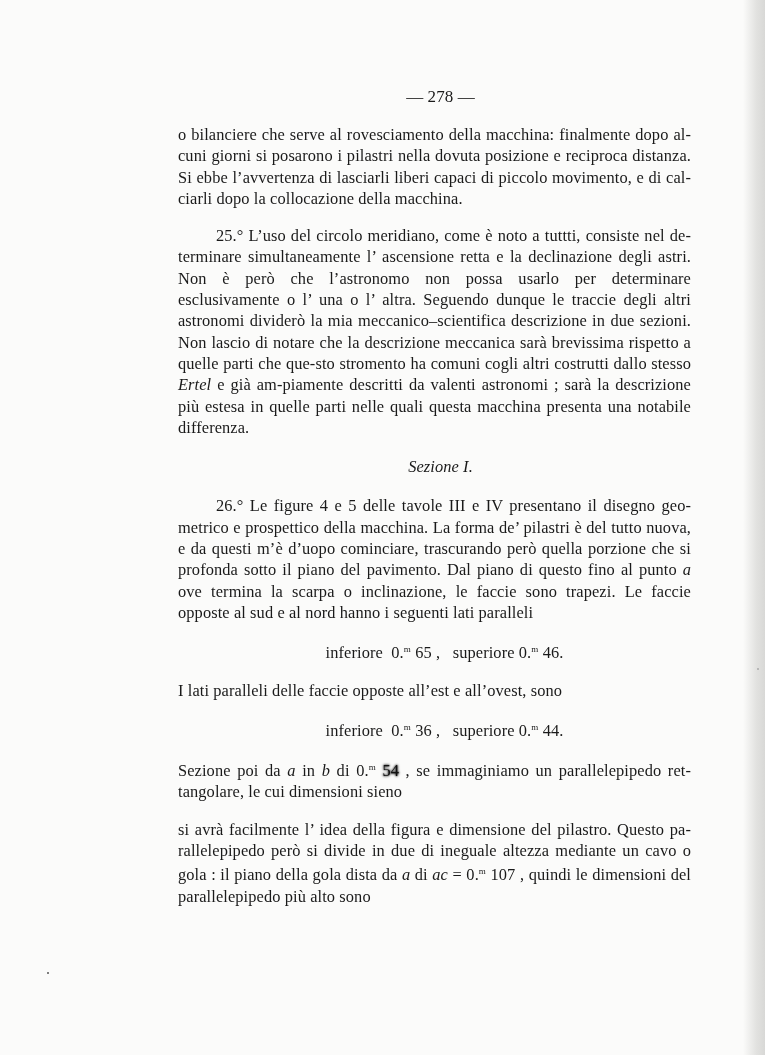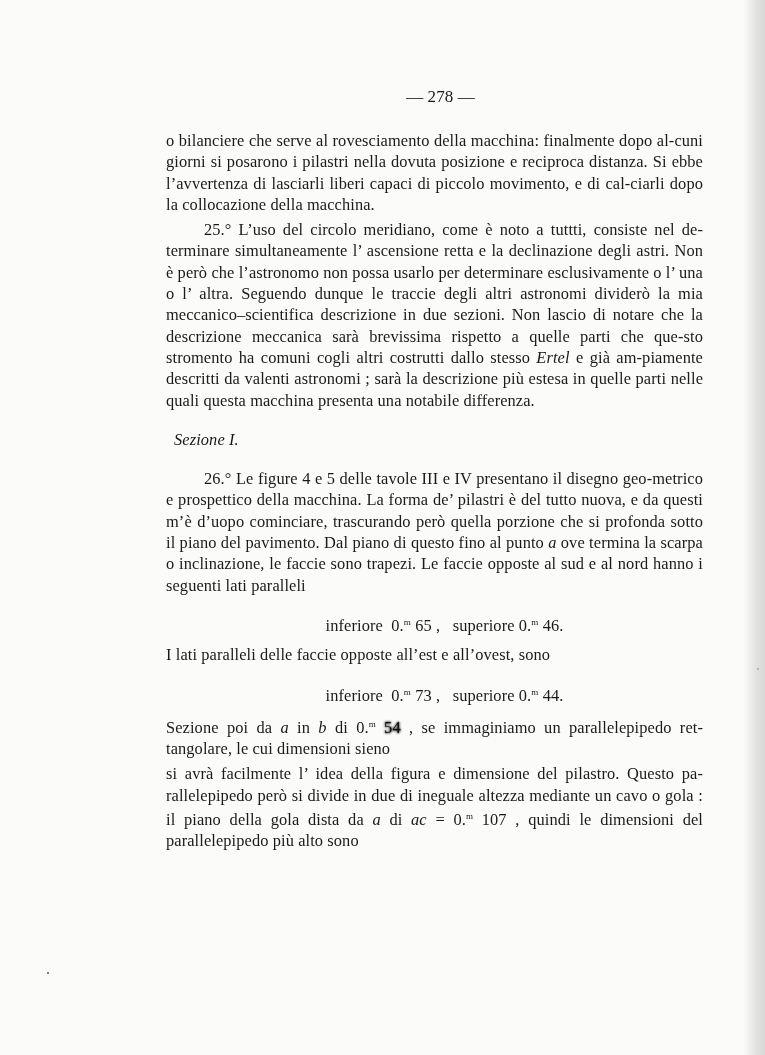--- a/index.html
+++ b/index.html
@@ -24,31 +24,32 @@
       top: 86px;
       width: 545px;
       font-family: "Liberation Serif", serif;
       font-size: 16.4px;
       line-height: 21.3px;
       letter-spacing: 0.1px;
     }
     .page-number {
       text-align: center;
       font-size: 17px;
-      margin-bottom: 22px;
+      margin-bottom: 6px;
       height: 22px;
       padding-left: 12px;
     }
     p {
-      margin: 4px;
+      margin: 16px;
       text-align: justify;
       text-align-last: left;
     }
     .indent { text-indent: 38px; }
     .section-title {
+      text-align: center;
       font-style: italic;
       margin: 18px 0 18px 0;
       padding-left: 12px;
     }
     .formula {
       text-align: center;
       margin: 16px 0 8px 0;
       white-space: pre;
     }
     .formula.f1 { padding-left: 20px; }
@@ -86,21 +87,21 @@
   <p class="indent"><span>25.° L’uso del circolo meridiano, come è noto a tuttti, consiste nel de-terminare simultaneamente l’ ascensione retta e la declinazione degli astri. Non è però che l’astronomo non possa usarlo per determinare esclusivamente o l’ una o l’ altra. Seguendo dunque le traccie degli altri astronomi dividerò la mia meccanico–scientifica descrizione in due sezioni. Non lascio di notare che la descrizione meccanica sarà brevissima rispetto a quelle parti che que-sto stromento ha comuni cogli altri costrutti dallo stesso </span><em>Ertel</em><span> e già am-piamente descritti da valenti astronomi ; sarà la descrizione più estesa in quelle parti nelle quali questa macchina presenta una notabile differenza.</span></p>
 
   <div class="section-title">Sezione I.</div>
 
   <p class="indent"><span>26.° Le figure 4 e 5 delle tavole III e IV presentano il disegno geo-metrico e prospettico della macchina. La forma de’ pilastri è del tutto nuova, e da questi m’è d’uopo cominciare, trascurando però quella porzione che si profonda sotto il piano del pavimento. Dal piano di questo fino al punto </span><em>a</em><span> ove termina la scarpa o inclinazione, le faccie sono trapezi. Le faccie opposte al sud e al nord hanno i seguenti lati paralleli</span></p>
 
   <div class="formula f1"><span>inferiore</span>  <span>0.</span><sup class="m">m</sup> <span>65</span> ,   <span>superiore</span> <span>0.</span><sup class="m">m</sup> <span>46.</span></div>
 
   <p>I lati paralleli delle faccie opposte all’est e all’ovest, sono</p>
 
-  <div class="formula f2"><span>inferiore</span>  <span>0.</span><sup class="m">m</sup> <span>73</span> ,   <span>superiore</span> <span>0.</span><sup class="m">m</sup> <span>44.</span></div>
+  <div class="formula f2"><span>inferiore</span>  <span>0.</span><sup class="m">m</sup> <span>36</span> ,   <span>superiore</span> <span>0.</span><sup class="m">m</sup> <span>44.</span></div>
 
   <p><span>Sezione poi da </span><em>a</em><span> in </span><em>b</em><span> di 0.</span><sup class="m">m</sup> <span class="smudge">54</span><span> , se immaginiamo un parallelepipedo ret-tangolare, le cui dimensioni sieno</span></p>
 
 
   <p><span>si avrà facilmente l’ idea della figura e dimensione del pilastro. Questo pa-rallelepipedo però si divide in due di ineguale altezza mediante un cavo o gola : il piano della gola dista da </span><em>a</em><span> di </span><em>ac</em><span> = 0.</span><sup class="m">m</sup> <span>107</span><span> , quindi le dimensioni del parallelepipedo più alto sono</span></p>
 
 
 </div>
 
 </body></html>

